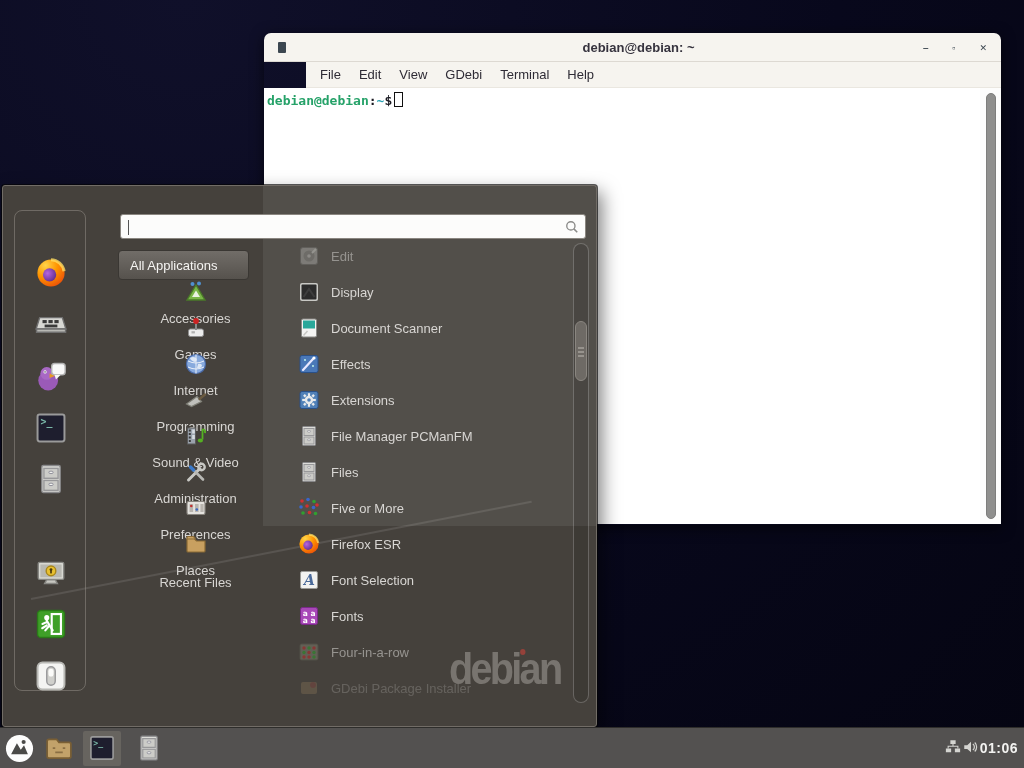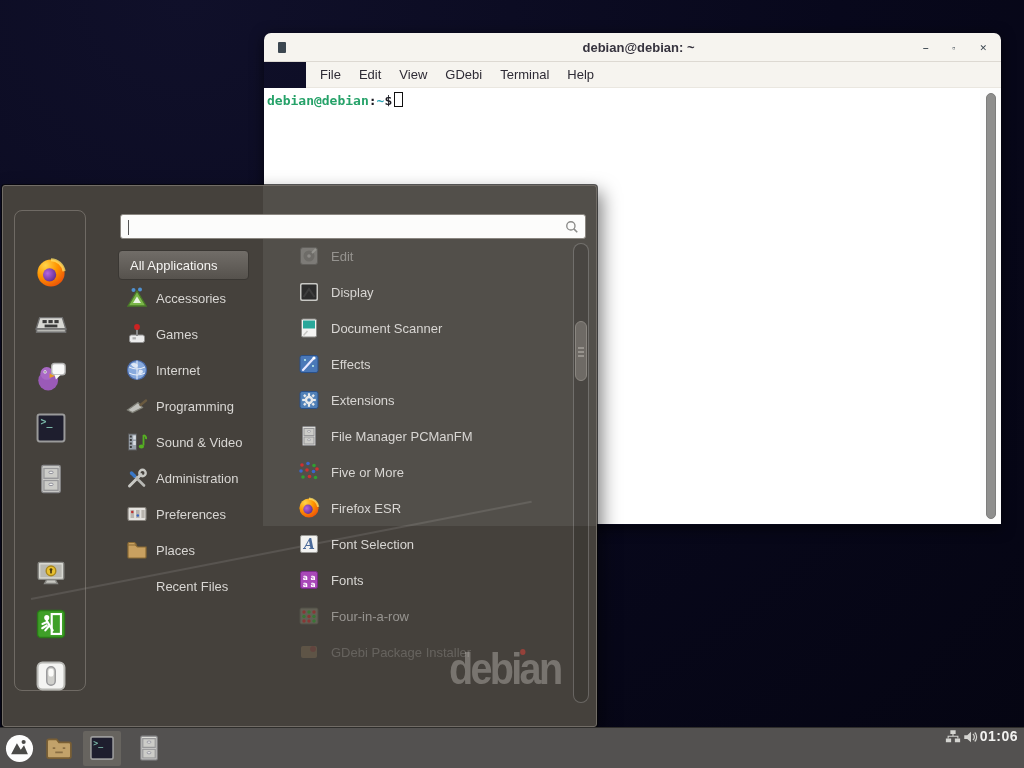--- a/index.html
+++ b/index.html
@@ -55,21 +55,21 @@
                background:#fcfcfb; border:1px solid #8a8680; border-radius:3px; }
   .searchbox input { position:absolute; left:7px; top:2px; width:420px; height:19px; border:none;
                      outline:none; background:transparent; font-size:13px; color:#222; }
   .caret { position:absolute; left:7px; top:5px; width:1px; height:15px; background:#555; }
   .mag { position:absolute; right:4px; top:3px; width:18px; height:18px; }
 
   .cats { position:absolute; left:115px; top:64px; width:148px; }
   .cat-allapps { height:30px; line-height:30px; width:131px; text-align:left; padding-left:11px;
                  background:linear-gradient(#716d68,#56524d); border:1px solid #3a3733; border-radius:4px;
                  color:#f5f4f2; font-size:13px; }
-  .cat-row { height:36px; display:flex; align-items:center; gap:7px; padding-left:7px; }
+  .cat-row { height:36px; display:flex; align-items:center; gap:7px; padding-left:7px;flex-direction:column; }
   .cat-row svg { width:24px; height:24px; flex:none; }
   .cat-row .no-ic { width:24px; flex:none; }
   .cat-label { font-size:13px; color:#d8d6d3; white-space:nowrap; }
 
   .apps { position:absolute; left:262px; top:52px; width:306px; }
   .app-row { height:36px; display:flex; align-items:center; gap:10px; padding-left:32px; }
   .app-row svg { width:24px; height:24px; flex:none; }
   .app-label { font-size:13px; color:#d8d6d3; white-space:nowrap; }
   .dim   { opacity:.5; }
   .dim2  { opacity:.55; }
@@ -83,21 +83,21 @@
 
   
   .taskbar { position:absolute; left:0; bottom:0; width:1024px; height:41px; background:#535150;
              border-top:1px solid #2e2d2b; display:flex; align-items:center; }
   .tb-menu { width:31px; height:31px; margin-left:4px; }
   .tb-ic30 { width:30px; height:30px; }
   .tb-launch { margin-left:9px; }
   .tb-active { margin-left:9px; width:38px; height:35px; background:#67645f; border-radius:2px;
                display:flex; align-items:center; justify-content:center; }
   .tb-active svg { width:28px; height:28px; }
-  .tray { position:absolute; right:6px; top:0; height:28px; display:flex; align-items:flex-start; gap:0; }
+  .tray { position:absolute; right:6px; top:0; height:28px; display:flex; align-items:flex-end; gap:0; }
   .tray svg { width:18px; height:18px; }
   .clock { font-size:14px; font-weight:bold; color:#f2f2f0; letter-spacing:.5px; }
 </style>
 </head>
 <body>
 
 <svg width="0" height="0" style="position:absolute">
   <defs>
     <radialGradient id="g-ff" cx="30%" cy="22%" r="95%">
       <stop offset="0" stop-color="#ffd54a"></stop>
@@ -488,20 +488,26 @@
         <span class="app-label">Extensions</span>
         </div>
       <div class="app-row">
         <svg>
             <use href="#s-filecab"></use>
           </svg>
         <span class="app-label">File Manager PCManFM</span>
         </div>
       <div class="app-row">
         <svg>
+            <use href="#s-filecab"></use>
+          </svg>
+        <span class="app-label">Files</span>
+        </div>
+      <div class="app-row">
+        <svg>
             <use href="#s-fiveormore"></use>
           </svg>
         <span class="app-label">Five or More</span>
         </div>
       <div class="app-row">
         <svg>
             <use href="#s-firefox"></use>
           </svg>
         <span class="app-label">Firefox ESR</span>
         </div>

